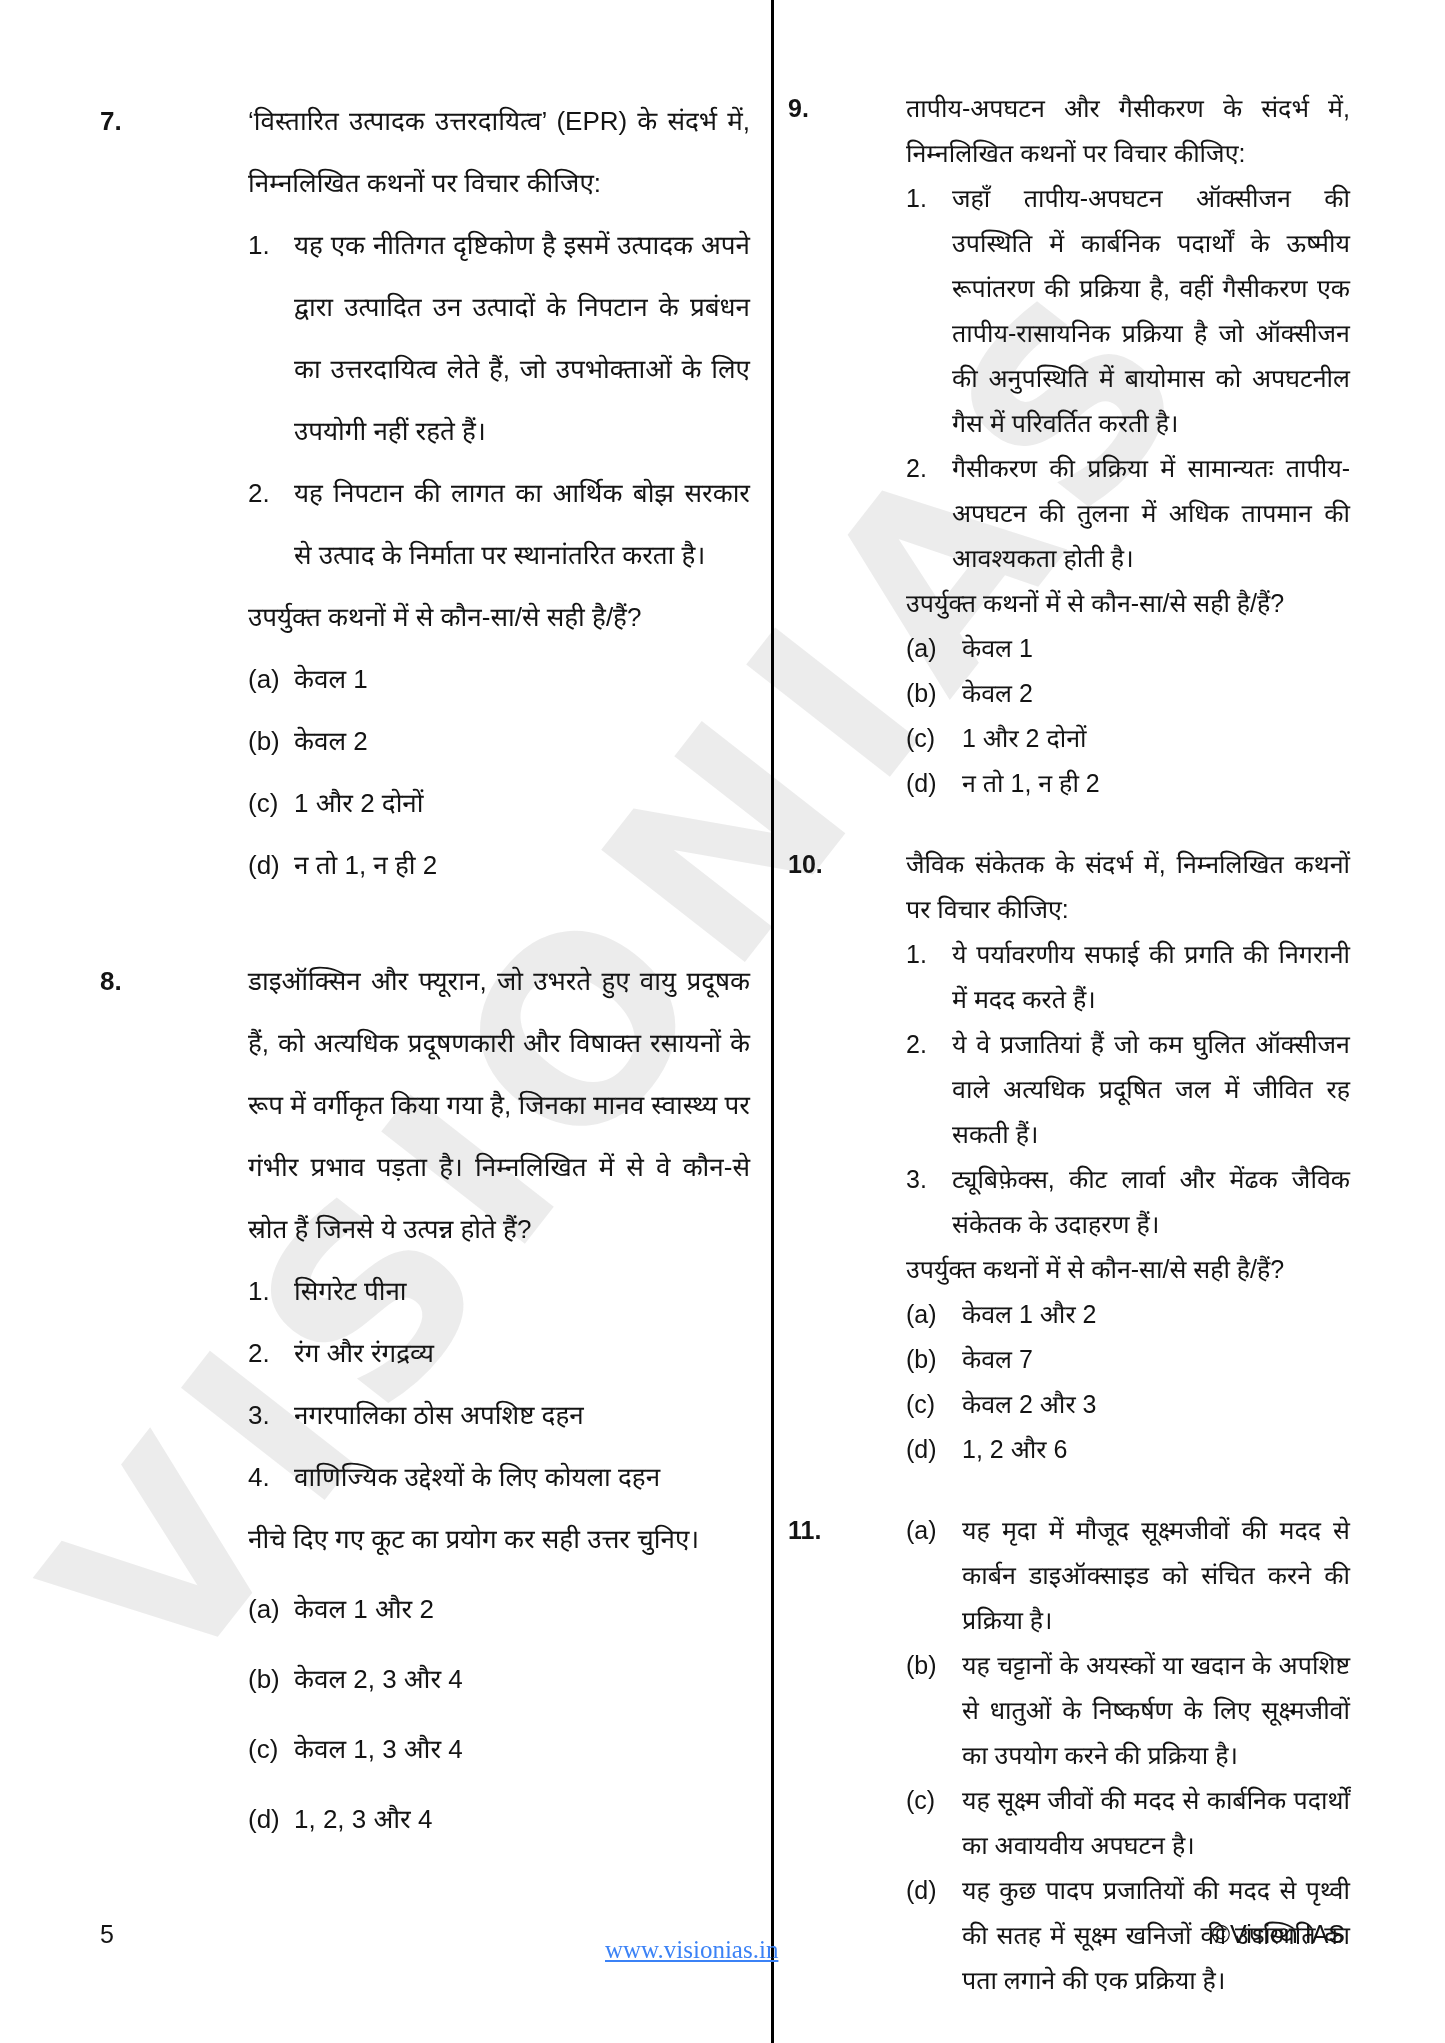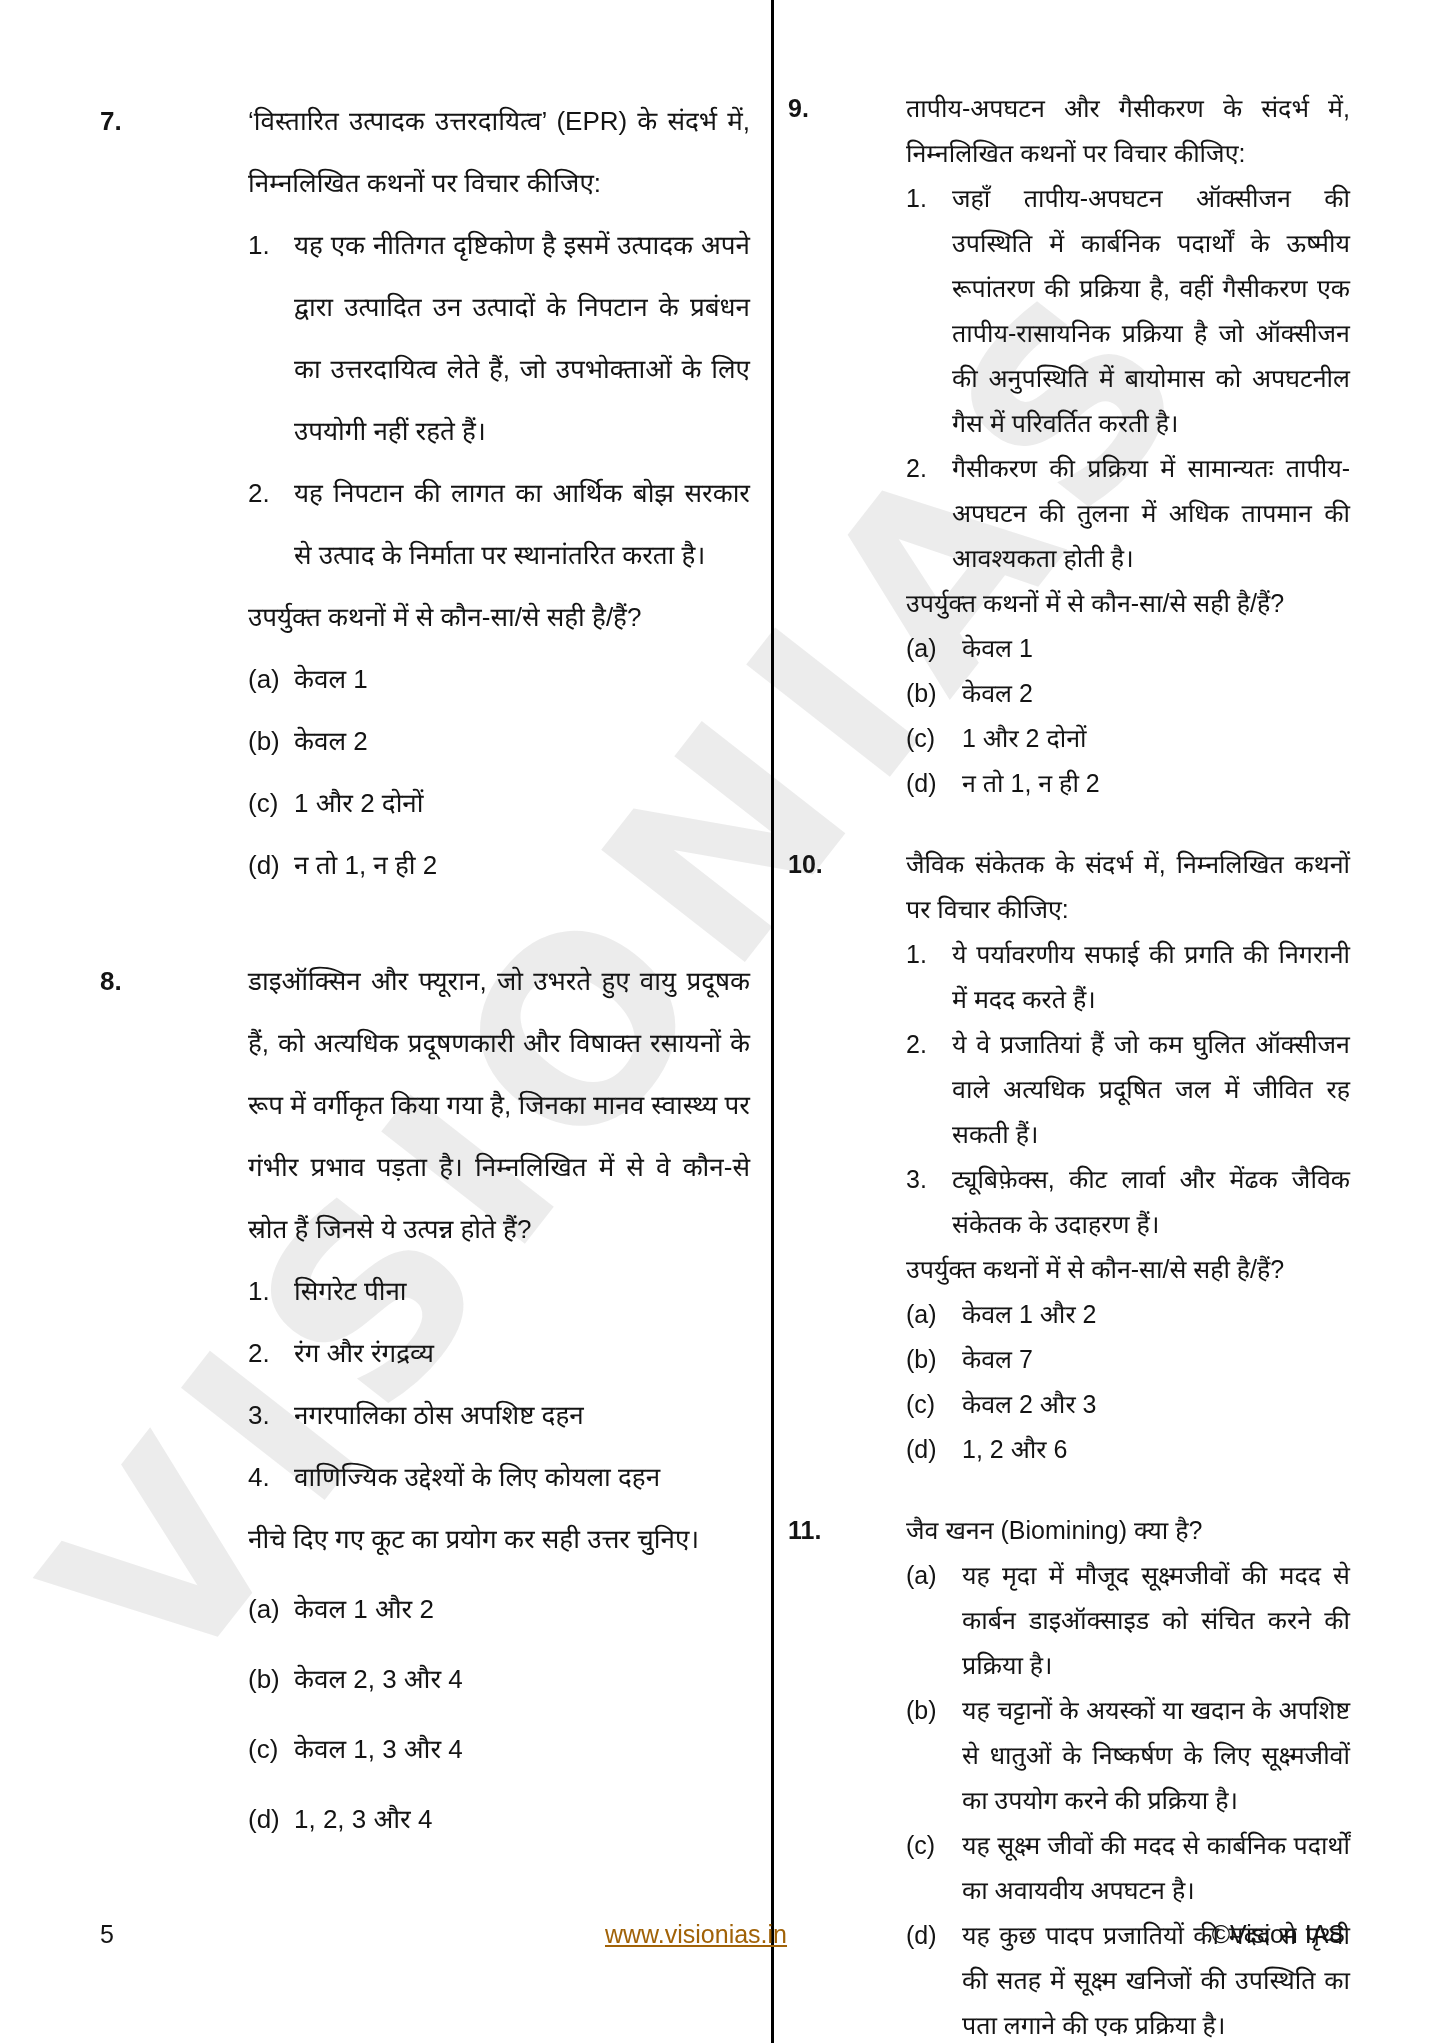--- a/index.html
+++ b/index.html
@@ -43,22 +43,22 @@
   .otext{flex:1;text-align:justify;}
   .gap-left{margin-top:54px;}
   .gap-right{margin-top:36px;}
   .roomy .opt{margin-top:8px;}
   .footer{
     position:absolute;left:100px;right:100px;top:1920px;height:40px;
     font-size:25px;z-index:3;
   }
   .page-number{position:absolute;left:0;top:0;}
   .site-link{
-    position:absolute;left:505px;top:0;
-    color:#a16207;text-decoration:underline;cursor:pointer;
+    position:absolute;left:505px;top:16px;
+    color:#3b82f6;text-decoration:underline;cursor:pointer;font-family:Liberation Serif, serif;
   }
   .copyright{position:absolute;right:0;top:0;}
 </style>
 </head>
 <body>
 
 <div class="page">
 
   <div class="watermark">VISIONIAS</div>
   <div class="divider"></div>
@@ -213,21 +213,20 @@
             <span class="otext">1, 2 और 6</span>
           </div>
         </div>
       </div>
     </section>
 
     <section class="gap-right">
       <div class="qrow">
         <div class="qnum">11.</div>
         <div class="qbody">
-          <p class="intro">जैव खनन (Biomining) क्या है?</p>
           <div class="opt">
             <span class="olabel">(a)</span>
             <span class="otext">यह मृदा में मौजूद सूक्ष्मजीवों की मदद से कार्बन डाइऑक्साइड को संचित करने की प्रक्रिया है।</span>
           </div>
           <div class="opt">
             <span class="olabel">(b)</span>
             <span class="otext">यह चट्टानों के अयस्कों या खदान के अपशिष्ट से धातुओं के निष्कर्षण के लिए सूक्ष्मजीवों का उपयोग करने की प्रक्रिया है।</span>
           </div>
           <div class="opt">
             <span class="olabel">(c)</span>

